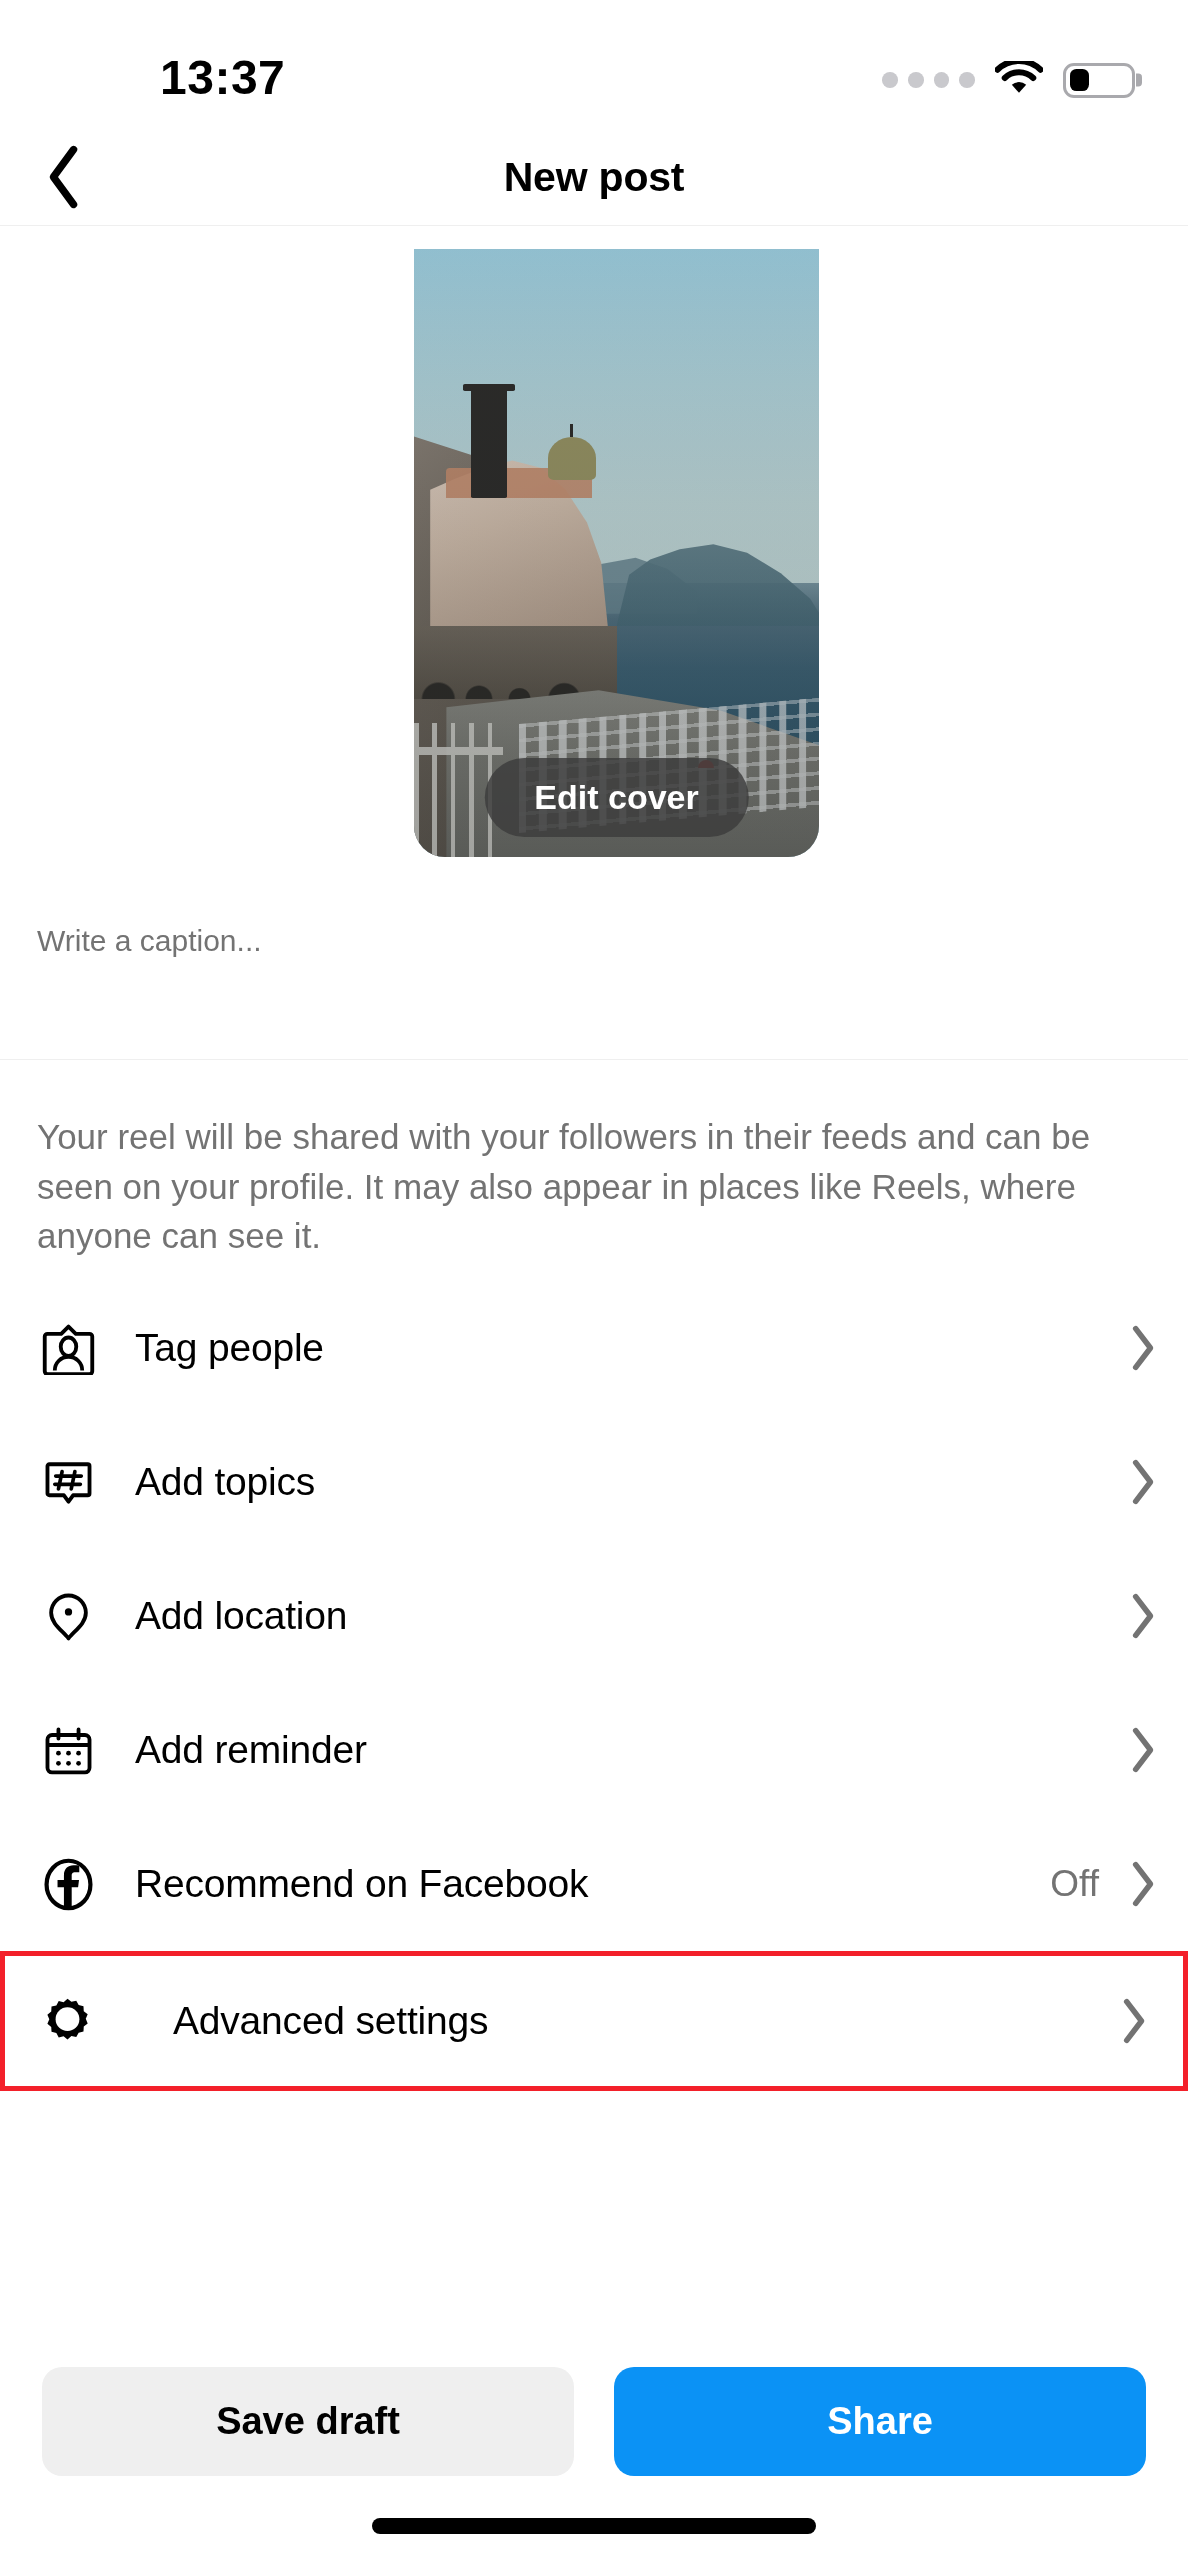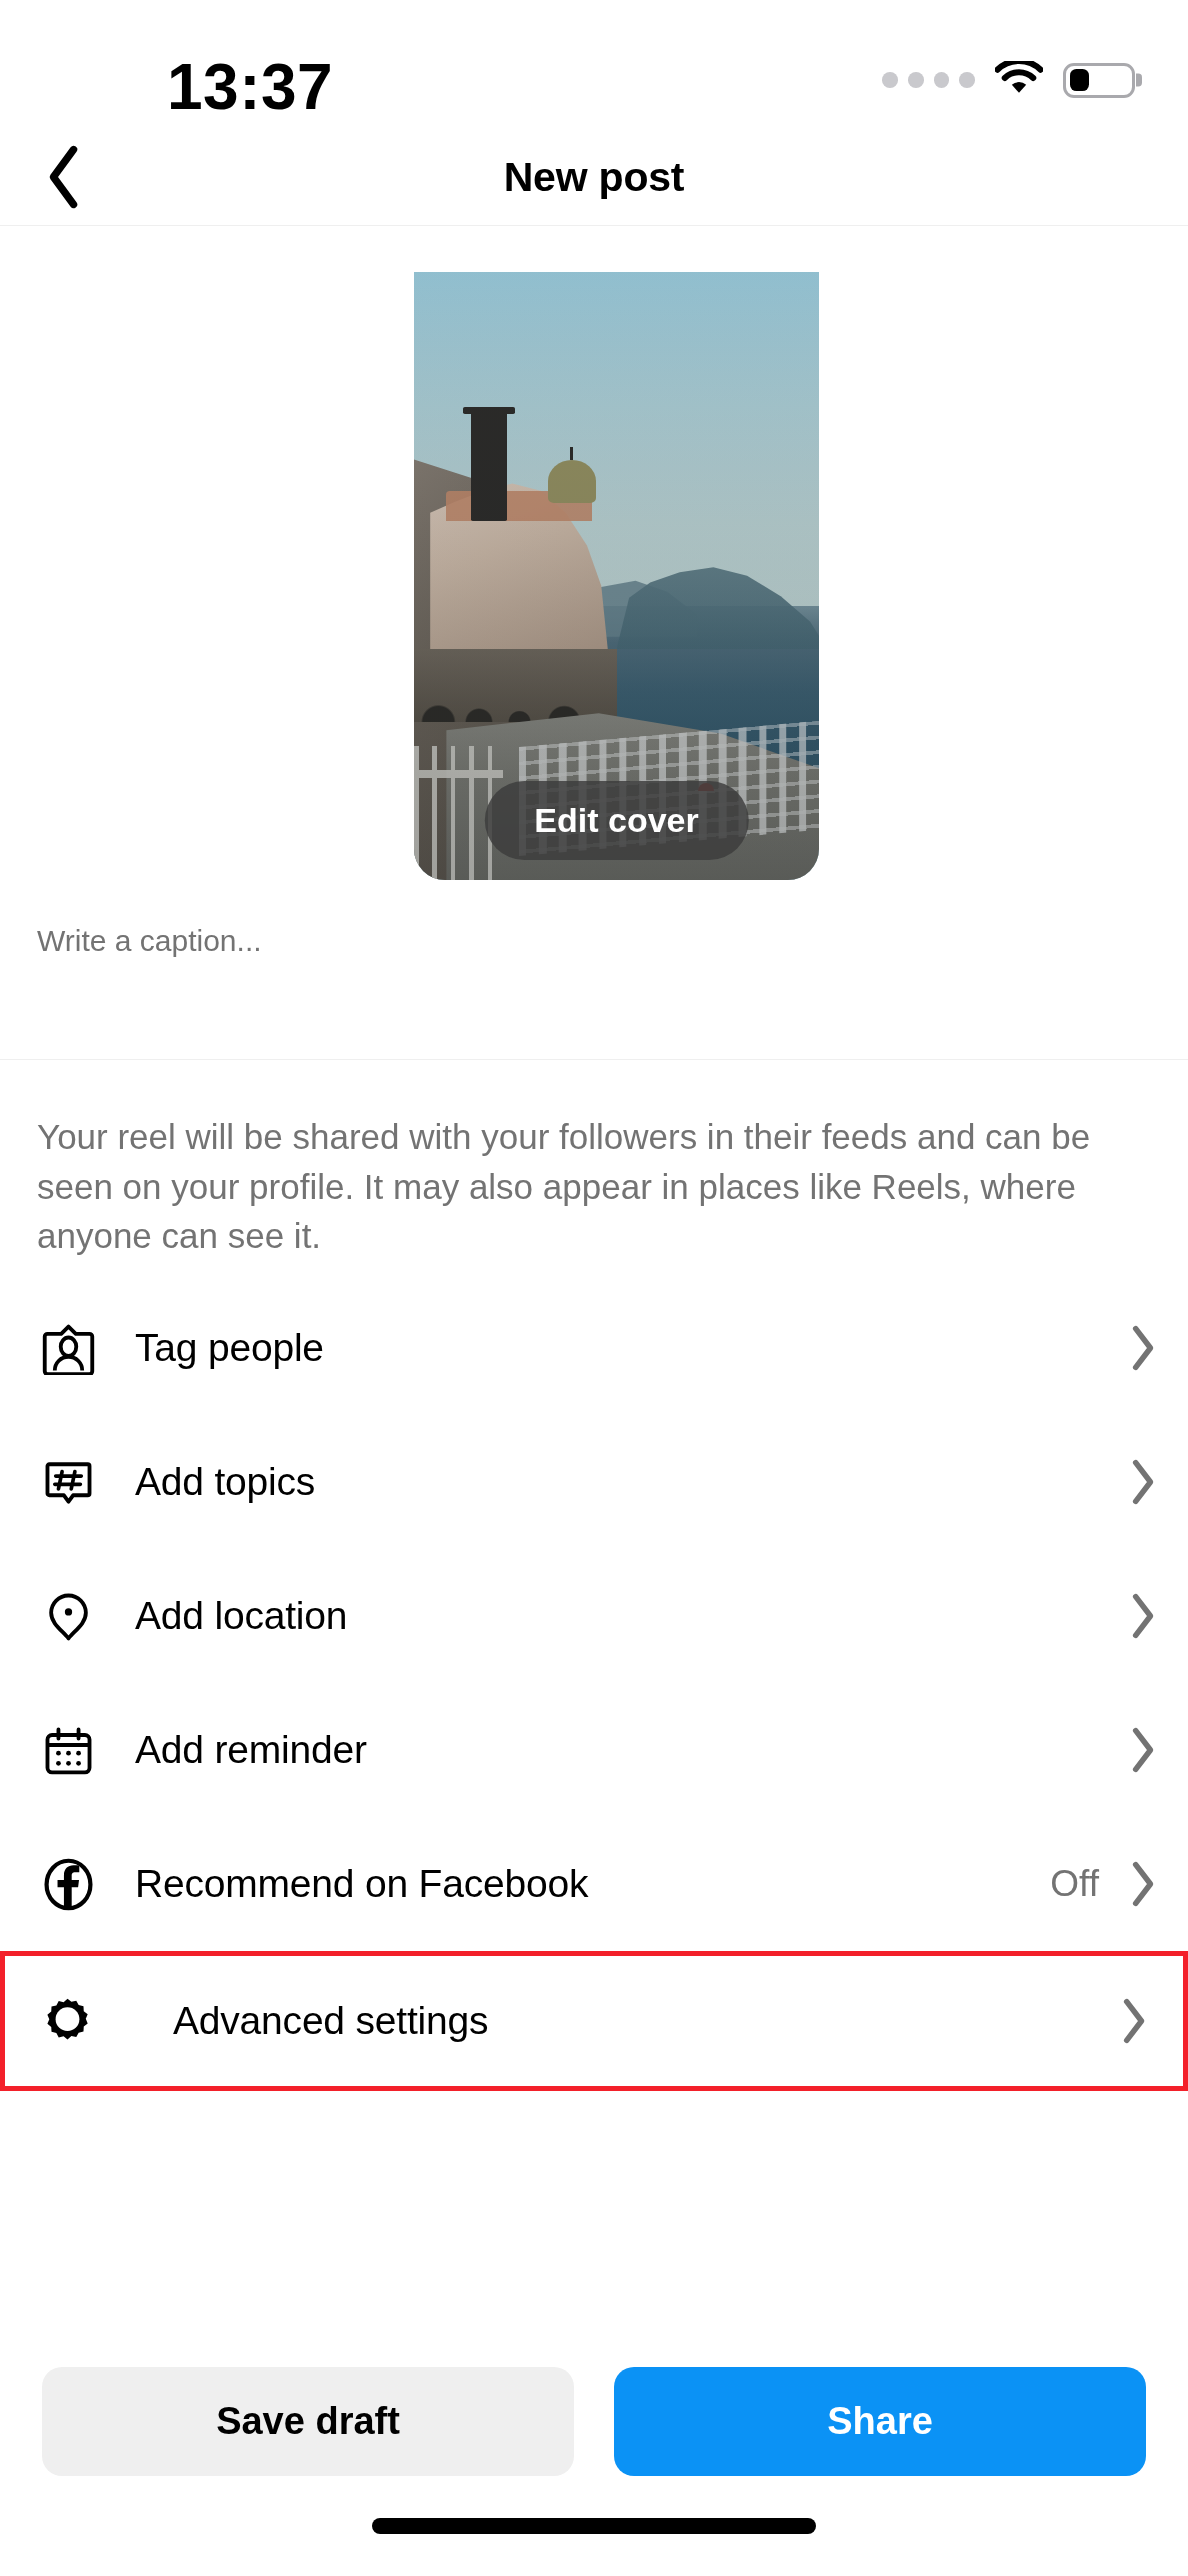--- a/index.html
+++ b/index.html
@@ -26,23 +26,23 @@
   .status-bar {
     height: 129px;
     flex: 0 0 129px;
     position: relative;
     display: flex;
     align-items: center;
     padding: 0 88px 0 0;
   }
   .status-time {
     position: absolute;
-    left: 167px;
+    left: 160px;
     top: 50px;
-    font-size: 64px;
+    font-size: 48px;
     font-weight: 700;
     letter-spacing: 0.5px;
     color: #000000;
   }
   .status-right {
     position: absolute;
     right: 53px;
     top: 61px;
     display: flex;
     align-items: center;
@@ -106,21 +106,21 @@
     font-size: 41px;
     font-weight: 700;
     color: #000000;
     letter-spacing: -0.2px;
   }
 
   
   .cover-section {
     flex: 0 0 654px;
     display: flex;
-    align-items: flex-end;
+    align-items: center;
     justify-content: center;
     background: #ffffff;
     padding-top: 0px;
     margin-left: 45px;
   }
   .cover-thumb {
     position: relative;
     width: 405px;
     height: 608px;
     border-radius: 0 0 31px 31px;

